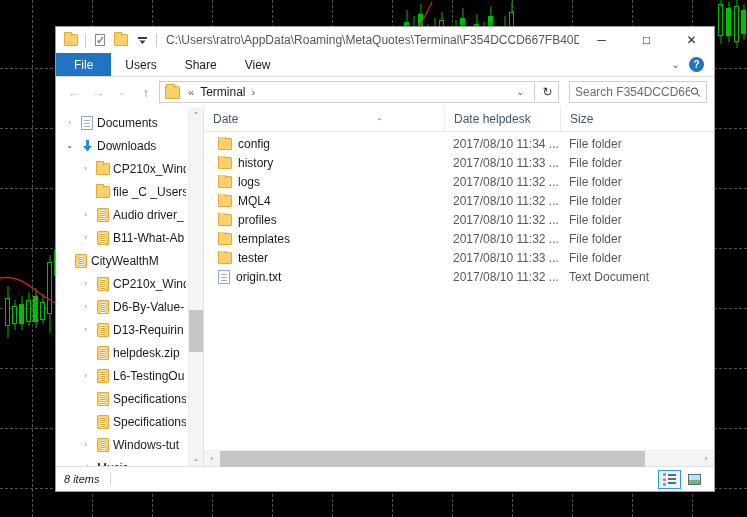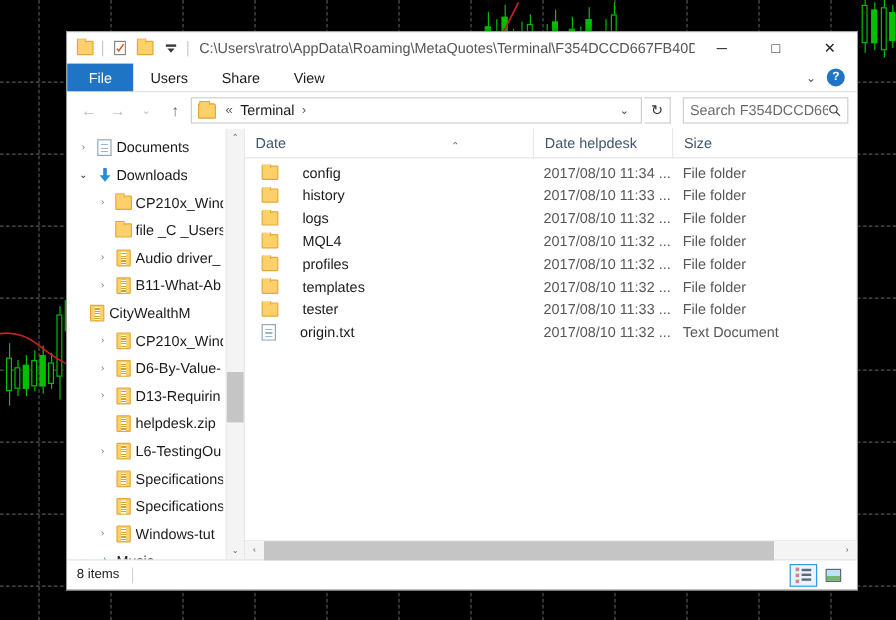--- a/index.html
+++ b/index.html
@@ -227,21 +227,21 @@
   }
 
   .rows { flex: 1 1 auto; overflow: hidden; padding-top: 2px; }
   .row { height: 19px; display: flex; align-items: center; }
   .cell {
     font-size: 12px; color: #1a1a1a; padding-left: 9px;
     white-space: nowrap; overflow: hidden;
   }
   .cell-name {
     width: 240px; flex: 0 0 auto; display: flex;
-    align-items: center; gap: 20px; padding-left: 14px;
+    align-items: center; gap: 6px; padding-left: 14px;
   }
   .cell-date { width: 116px; flex: 0 0 auto; color: #575757; }
   .cell-type { width: 107px; flex: 0 0 auto; color: #575757; }
   .cell-size { flex: 1 1 auto; color: #575757; }
 
   .hscroll {
     height: 16px; flex: 0 0 auto; background: #f4f4f4;
     display: flex; align-items: center; border-top: 1px solid #ededed;
   }
   .hs-arrow {
@@ -254,21 +254,21 @@
     position: absolute; top: 0; left: 0; height: 16px;
     width: 89%; background: #c5c5c5;
   }
 
   
   .statusbar {
     height: 25px; flex: 0 0 auto; background: #fff;
     border-top: 1px solid #e2e2e2;
     display: flex; align-items: center; padding-left: 8px;
   }
-  .status-text { font-size: 11px; color: #1a1a1a; }
+  .status-text { font-size: 11px; color: #1a1a1a; font-style: italic; }
   .status-sep { width: 1px; height: 13px; background: #d4d4d4; margin-left: 11px; }
   .view-btns { margin-left: auto; display: flex; gap: 2px; padding-right: 8px; }
   .view-btn {
     width: 23px; height: 19px; display: flex;
     align-items: center; justify-content: center;
   }
   .view-btn.active { border: 1px solid #2f9ae0; background: #e9f4fc; }
   .vb-details { display: flex; gap: 2px; align-items: center; }
   .vb-details .dots { display: flex; flex-direction: column; gap: 2px; }
   .vb-details .dots i { width: 3px; height: 3px; background: #c88; display: block; }

